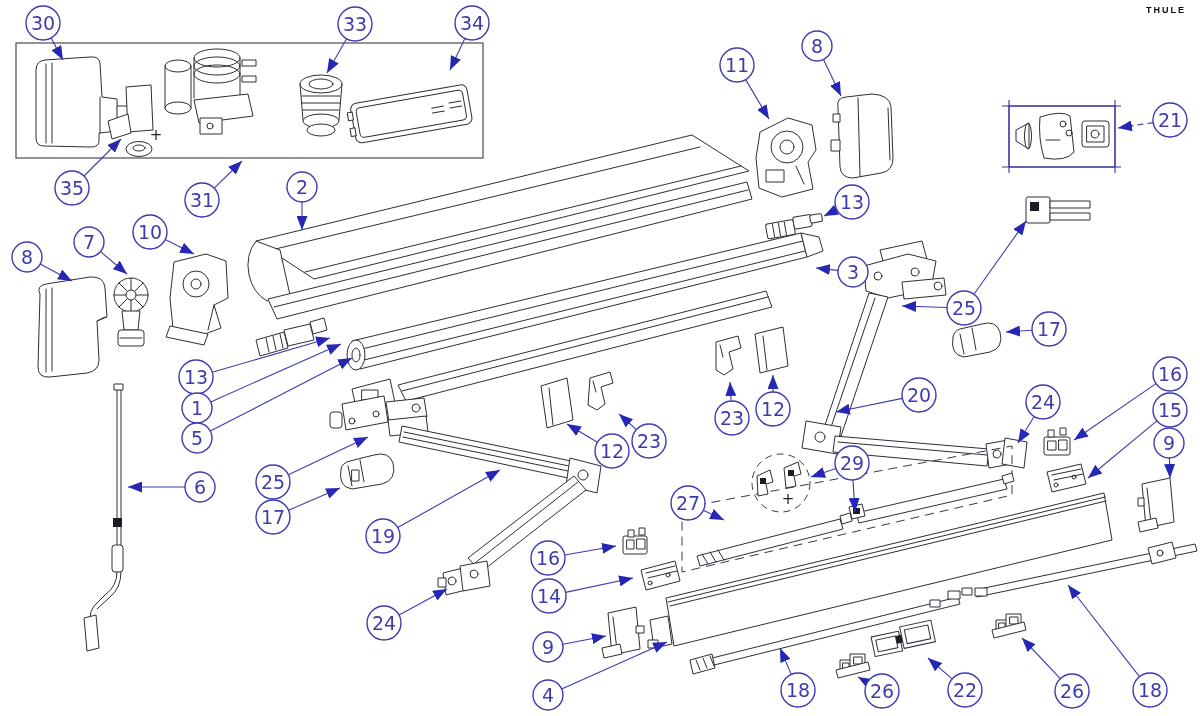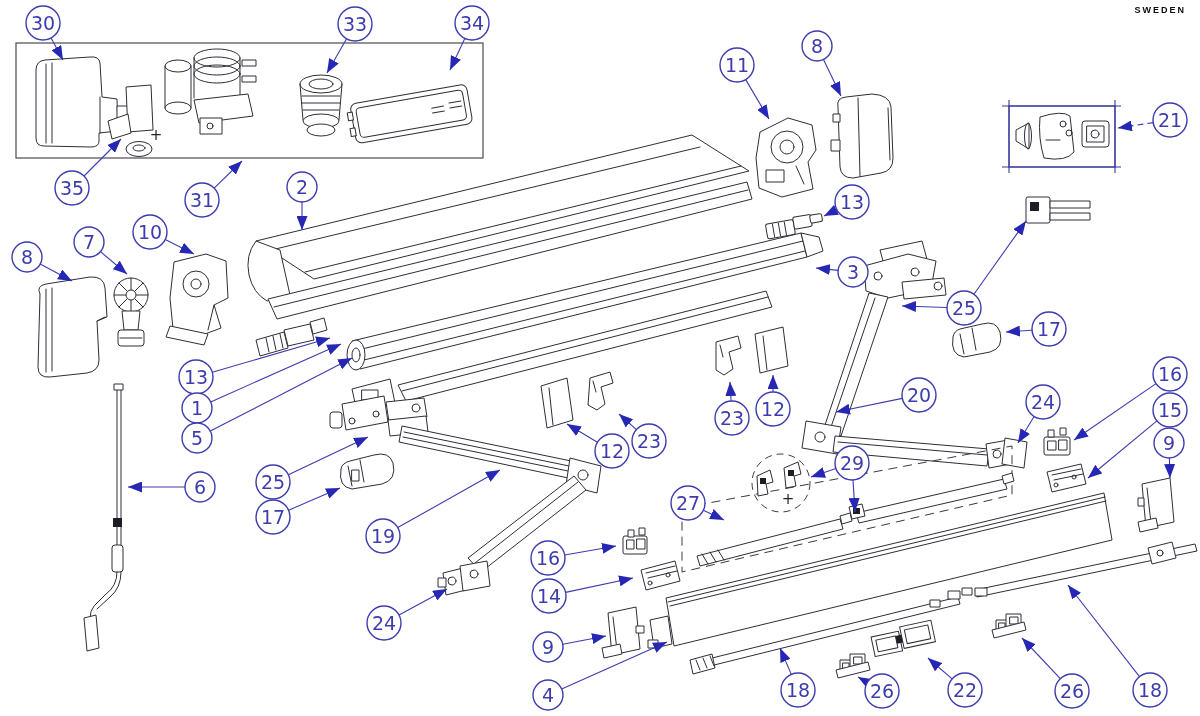--- a/index.html
+++ b/index.html
@@ -583,15 +583,15 @@
         </g>
         <g>
           <line x1="1139.5" y1="676.6" x2="1068" y2="585" class="leader" marker-end="url(#arrowhead)"></line>
           <circle cx="1150" cy="690" r="17" class="callout-circle"></circle>
           <text x="1150" y="697" class="callout-text">18</text>
         </g>
       </g>
   </svg>
 
   <div class="brand">
-    <div class="brand-sub">SWEDEN</div>
+    <div class="brand-sub">THULE</div>
   </div>
 </div>
 
 </body></html>

